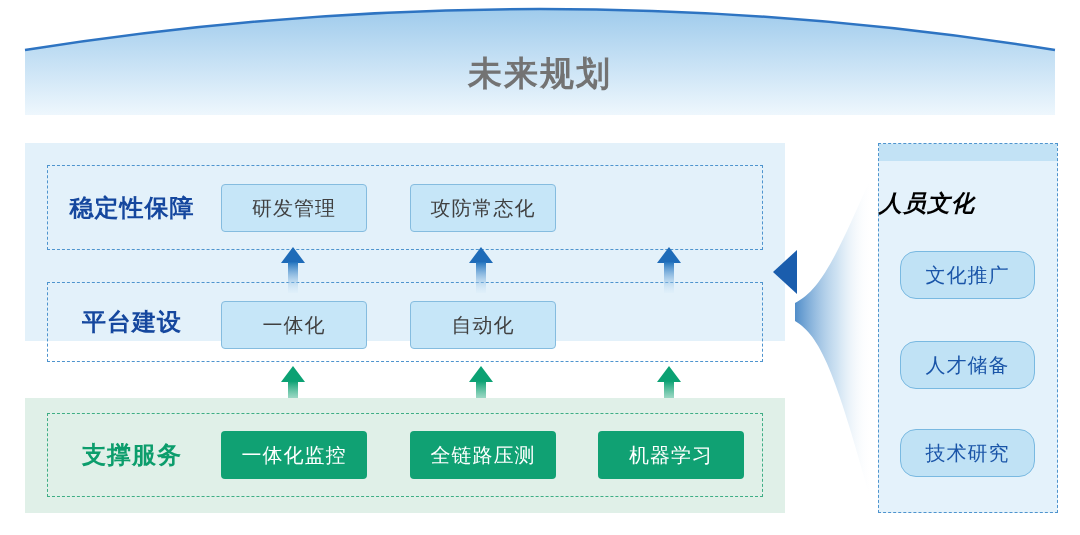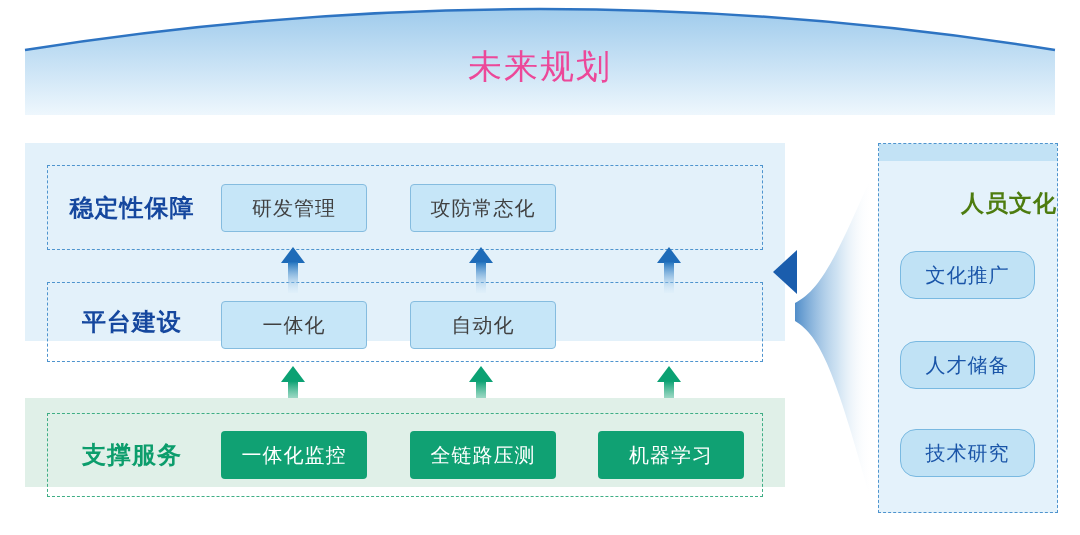--- a/index.html
+++ b/index.html
@@ -3,42 +3,42 @@
 <meta charset="utf-8">
 <style>
   html,body{margin:0;padding:0;background:#ffffff;}
   #stage{
     position:relative;width:1080px;height:535px;background:#ffffff;overflow:hidden;
     font-family:"Liberation Sans","DejaVu Sans",sans-serif;
   }
   
   #banner-svg{position:absolute;left:0;top:0;}
   .banner-title{
-    position:absolute;left:0;top:44px;width:1080px;text-align:center;
-    font-size:34px;font-weight:normal;color:#ec4899;letter-spacing:2px;
+    position:absolute;left:0;top:51px;width:1080px;text-align:center;
+    font-size:34px;font-weight:bold;color:#737373;letter-spacing:2px;
   }
   
   .main-panel{position:absolute;left:25px;top:143px;width:760px;height:198px;background:#E3F1FA;}
   .dashed-row{position:absolute;left:22px;width:716px;border:1px dashed #4E94CE;box-sizing:border-box;}
   .row-1{top:22px;height:85px;}
   .row-2{top:139px;height:80px;}
   .row-label{
     position:absolute;left:14px;top:0;height:100%;width:140px;
     display:flex;align-items:center;justify-content:center;
     font-size:24px;font-weight:bold;color:#15479E;letter-spacing:1px;
   }
   .item-box{
     position:absolute;top:18px;width:146px;height:48px;box-sizing:border-box;
     background:#C6E6F8;border:1px solid #85BCDF;border-radius:4px;
     display:flex;align-items:center;justify-content:center;
     font-size:20px;color:#404040;letter-spacing:1px;
   }
   .col-1{left:173px;} .col-2{left:362px;} .col-3{left:550px;}
   
-  .support-panel{position:absolute;left:25px;top:398px;width:760px;height:89px;background:#E0F0E8;}
+  .support-panel{position:absolute;left:25px;top:398px;width:760px;height:115px;background:#E0F0E8;}
   .support-dashed{position:absolute;left:22px;top:15px;width:716px;height:84px;border:1px dashed #3FAE85;box-sizing:border-box;}
   .support-label{
     position:absolute;left:14px;top:0;height:100%;width:140px;
     display:flex;align-items:center;justify-content:center;
     font-size:24px;font-weight:bold;color:#0C9D6C;letter-spacing:1px;
   }
   .green-box{
     position:absolute;top:17px;width:146px;height:48px;box-sizing:border-box;
     background:#10A173;border-radius:4px;
     display:flex;align-items:center;justify-content:center;
@@ -46,22 +46,22 @@
   }
   
   .arrow{position:absolute;width:24px;}
   
   .culture-panel{
     position:absolute;left:878px;top:143px;width:180px;height:370px;box-sizing:border-box;
     background:#E4F2FB;border:1px dashed #4E94CE;
   }
   .culture-strip{position:absolute;left:0;top:0;width:100%;height:17px;background:#C2E2F5;}
   .culture-title{
-    position:absolute;left:0;top:44px;width:100%;text-align:right;
-    font-size:23px;font-weight:bold;color:#4d7c0f;letter-spacing:1px;
+    position:absolute;left:0;top:44px;width:100%;text-align:left;
+    font-size:23px;font-weight:bold;color:#000000;letter-spacing:1px;font-style:italic;
   }
   .culture-box{
     position:absolute;left:21px;width:135px;height:48px;box-sizing:border-box;
     background:#C0E2F5;border:1px solid #79B9E1;border-radius:16px;
     display:flex;align-items:center;justify-content:center;
     font-size:20px;color:#1A55A8;letter-spacing:1px;
   }
   .cb-1{top:107px;} .cb-2{top:197px;} .cb-3{top:285px;}
   
   #funnel-svg{position:absolute;left:765px;top:140px;}

